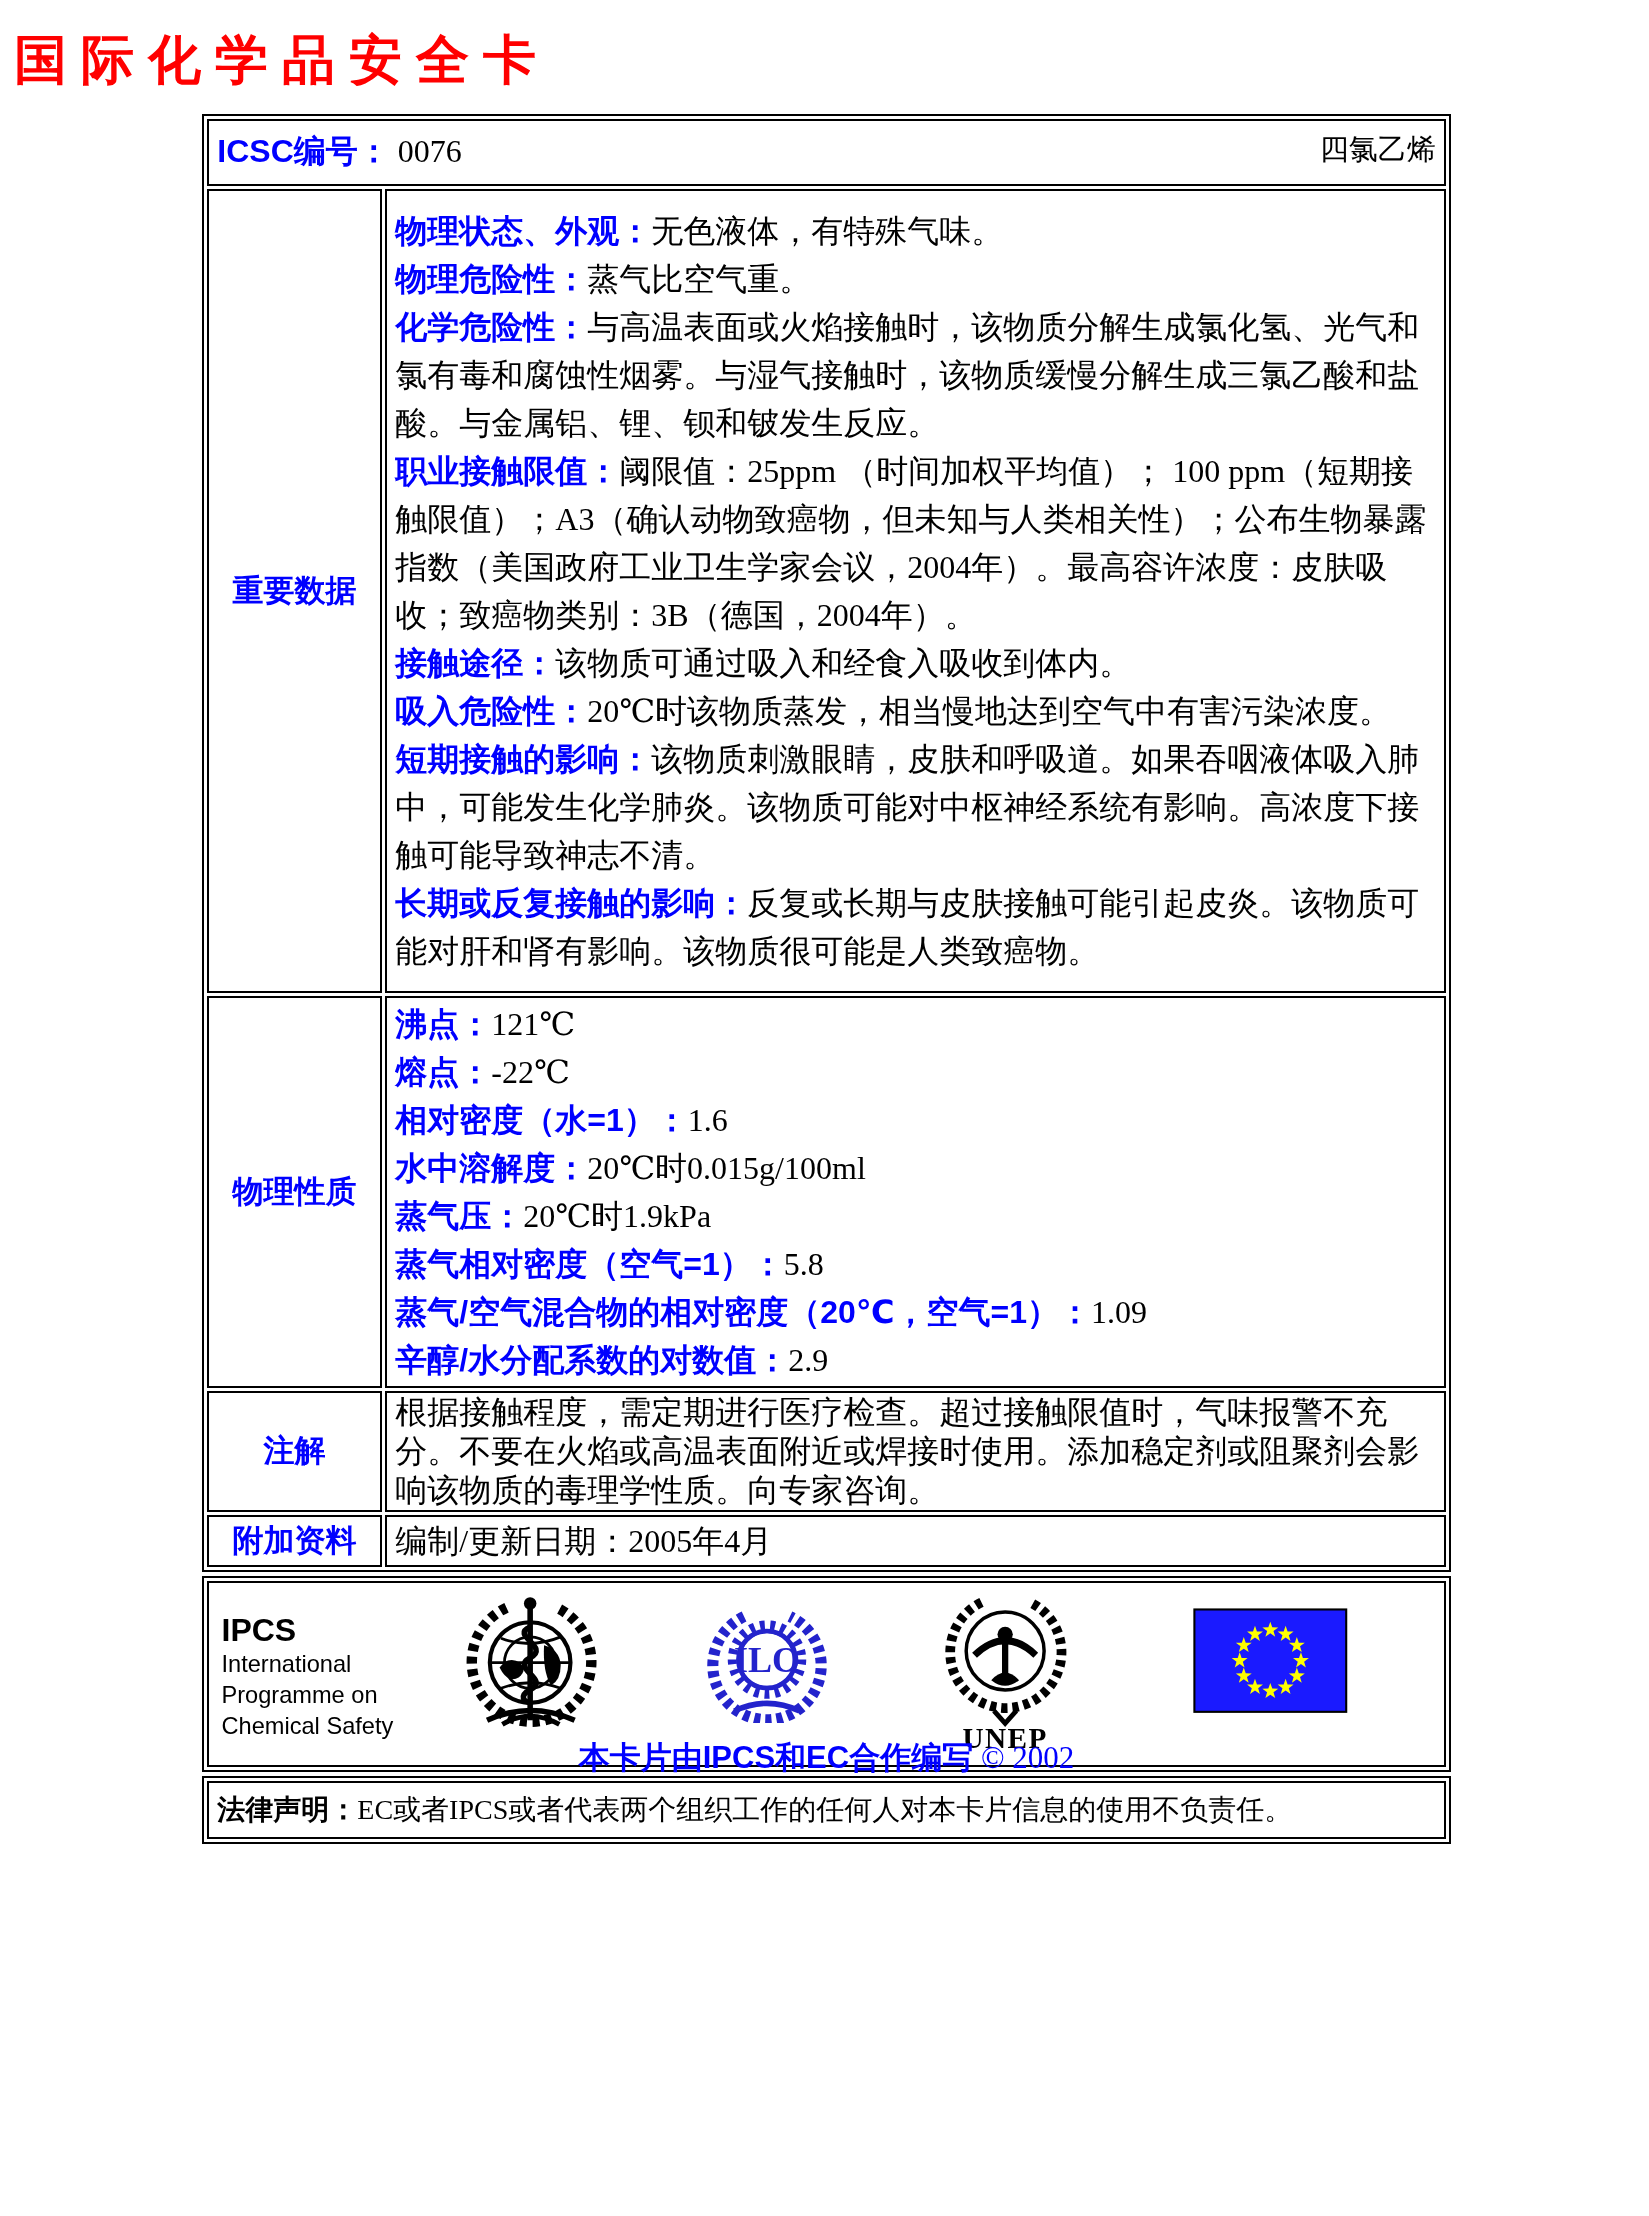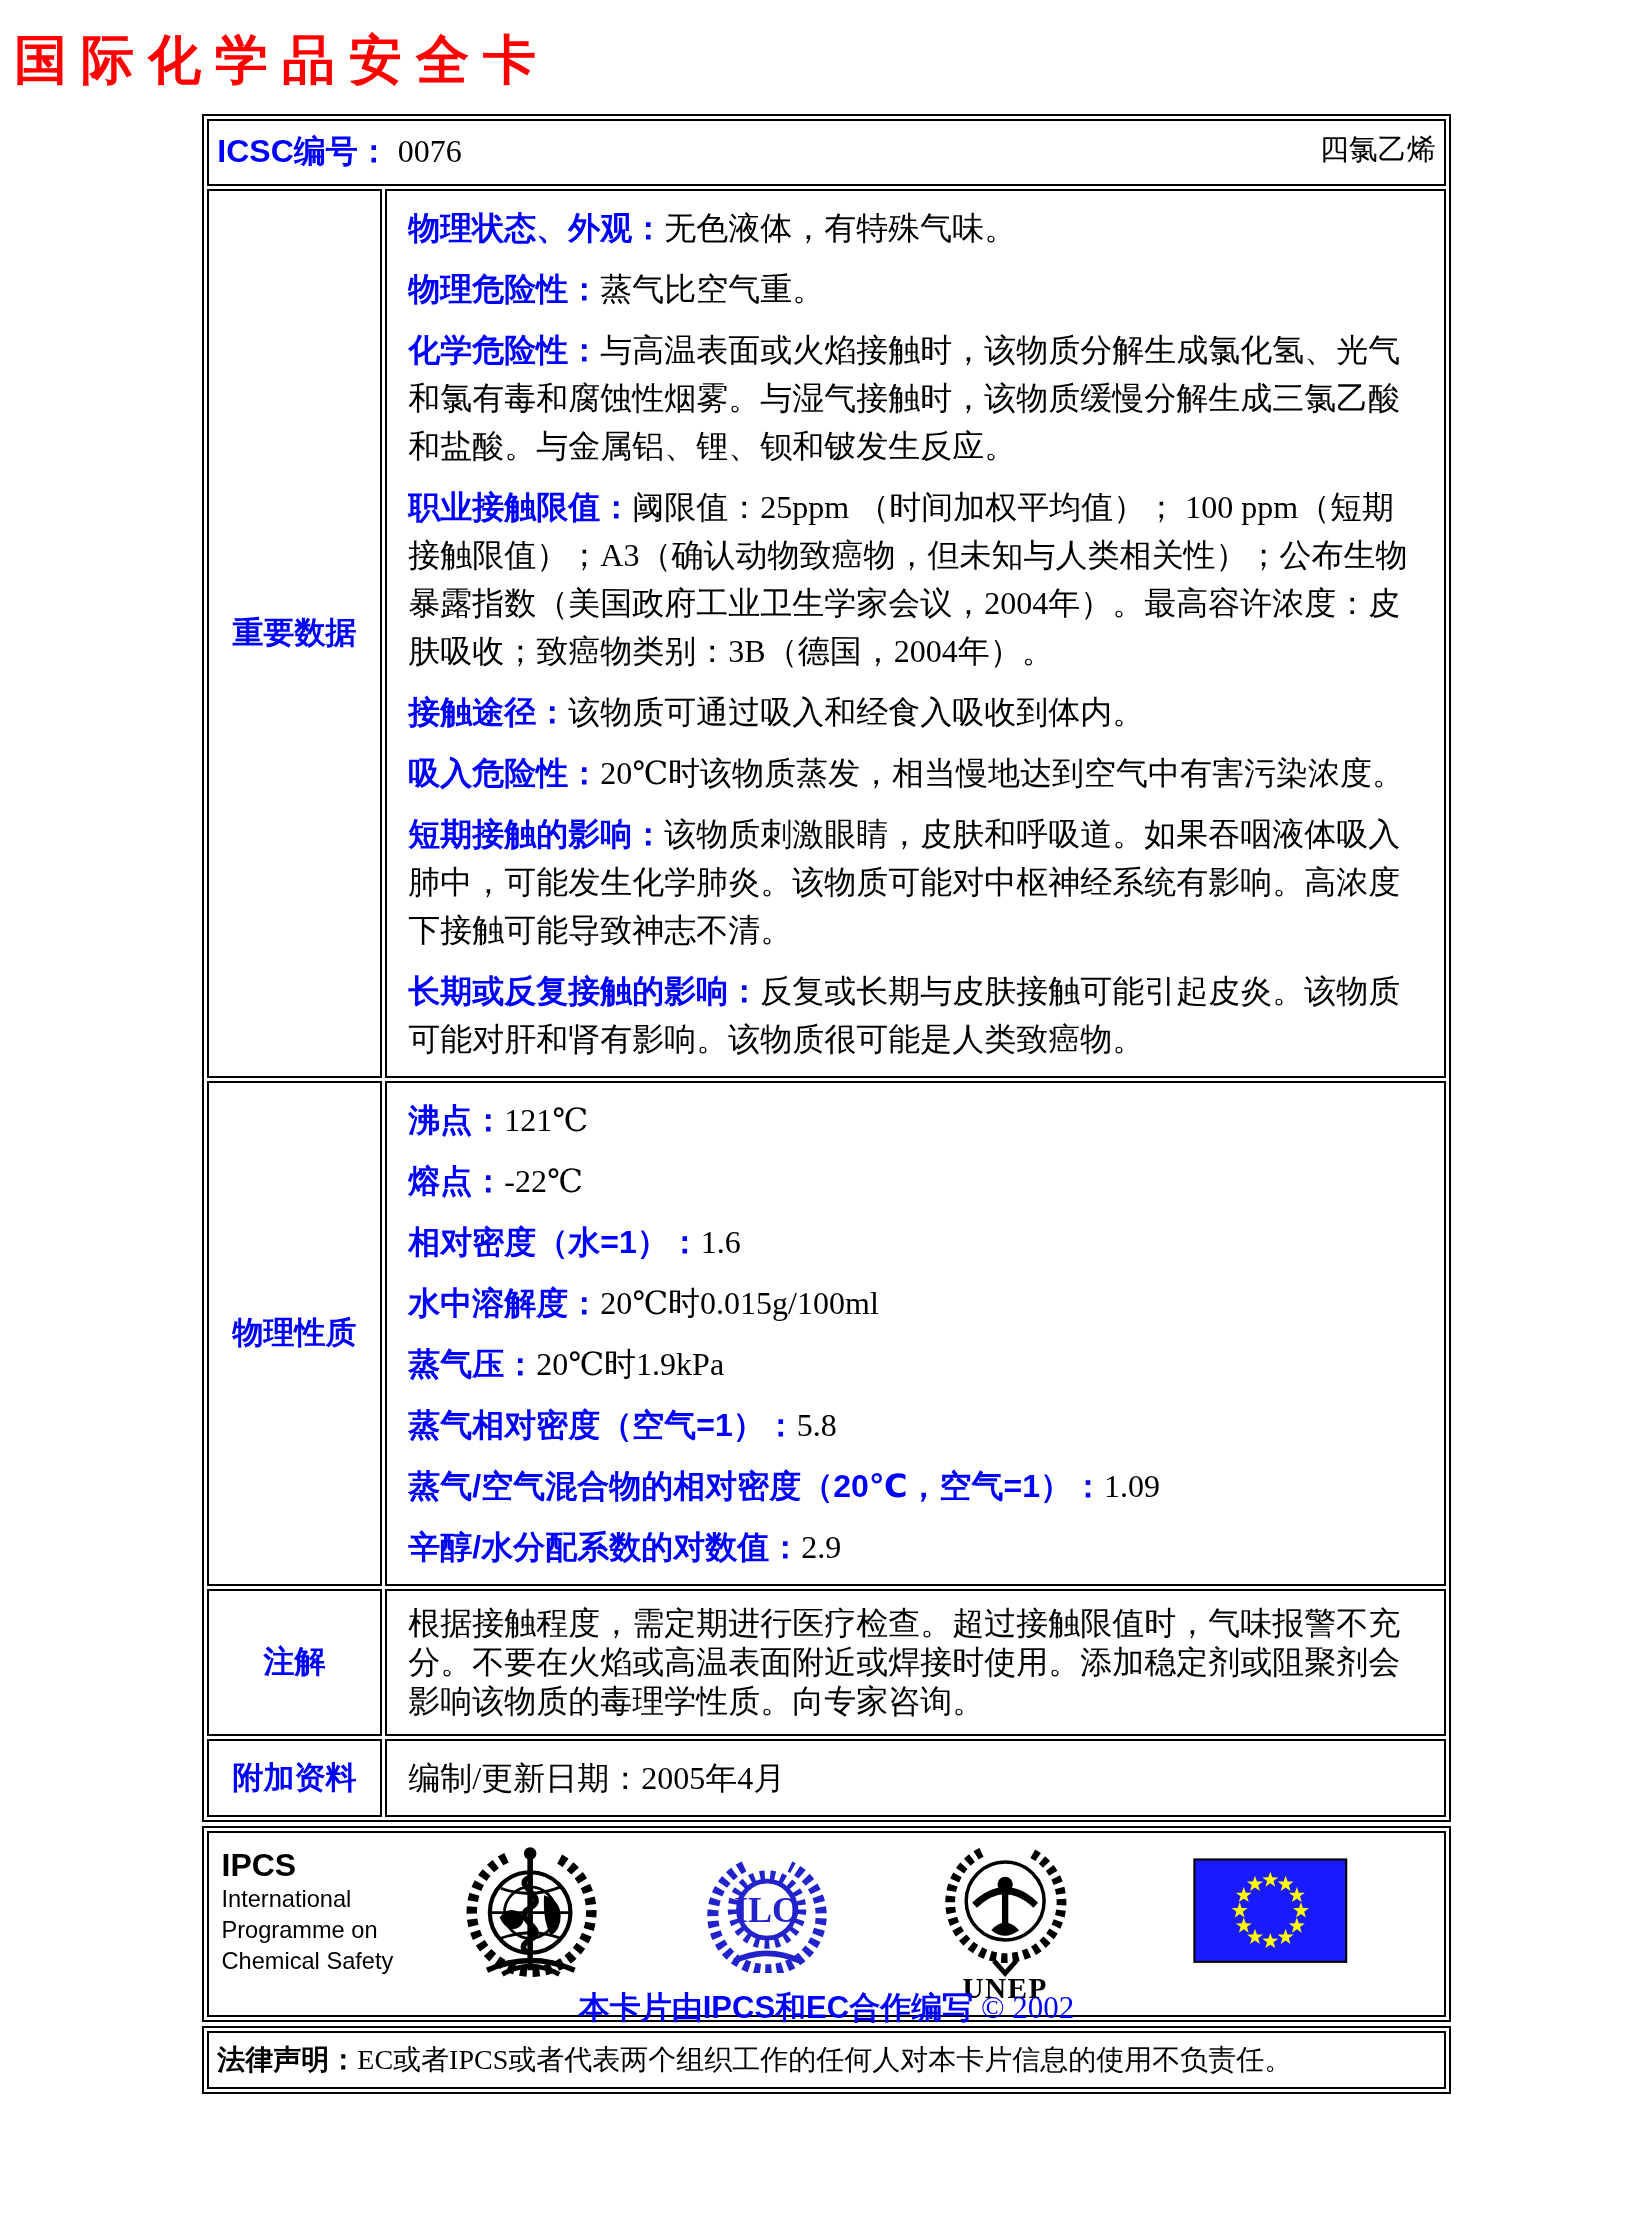--- a/index.html
+++ b/index.html
@@ -23,36 +23,36 @@
   .hl{color:#0000ff;font-weight:bold;font-family:"Liberation Sans","DejaVu Sans",sans-serif;}
   .hnum{color:#000;}
   .hname{float:right;font-size:29px;}
   td.lab{
     text-align:center;vertical-align:middle;color:#0000ff;font-weight:bold;
     font-size:31px;font-family:"Liberation Sans","DejaVu Sans",sans-serif;
     padding:0 2.8px;
     margin-top:35px;
   }
   td.con{padding:0 8.3px;font-size:32px;line-height:48px;vertical-align:middle;overflow:hidden;}
-  td.con p.field{margin:13px;}
+  td.con p.field{margin:0;}
   .fl{color:#0000ff;font-weight:bold;font-family:"Liberation Sans","DejaVu Sans",sans-serif;}
   .fv{color:#000;}
   .h-imp{height:800px;}
   .h-phys{height:388px;}
   .h-env{height:104px;}
   td.con.top{vertical-align:top;padding-top:1.4px;}
   .h-notes{height:106px;}
   td.con.tight{line-height:39px;}
   .h-addl{height:38px;}
   table.logosbox{
     border-collapse:separate;border-spacing:3.5px;border:2.8px solid #000;
     margin:4.2px 0 0 202px;width:1249px;table-layout:fixed;
   }
   table.logosbox td{border:2.1px solid #000;height:182px;position:relative;padding:0;}
-  .ipcs{position:absolute;left:12.5px;top:13px;}
+  .ipcs{position:absolute;left:12.5px;top:28px;}
   .ipcs-title{font-size:32px;font-weight:bold;margin:0;line-height:38px;}
   .ipcs-line{font-size:23.6px;line-height:31px;margin:0;}
   .logo{position:absolute;}
   .logo-who{left:250px;top:8.3px;}
   .logo-ilo{left:492px;top:18px;}
   .logo-unep{left:725px;top:4.2px;}
   .logo-eu{left:984px;top:25px;}
   .credit{
     position:absolute;left:0;top:154px;width:100%;text-align:center;
     color:#0000ff;font-size:31px;margin:0;

